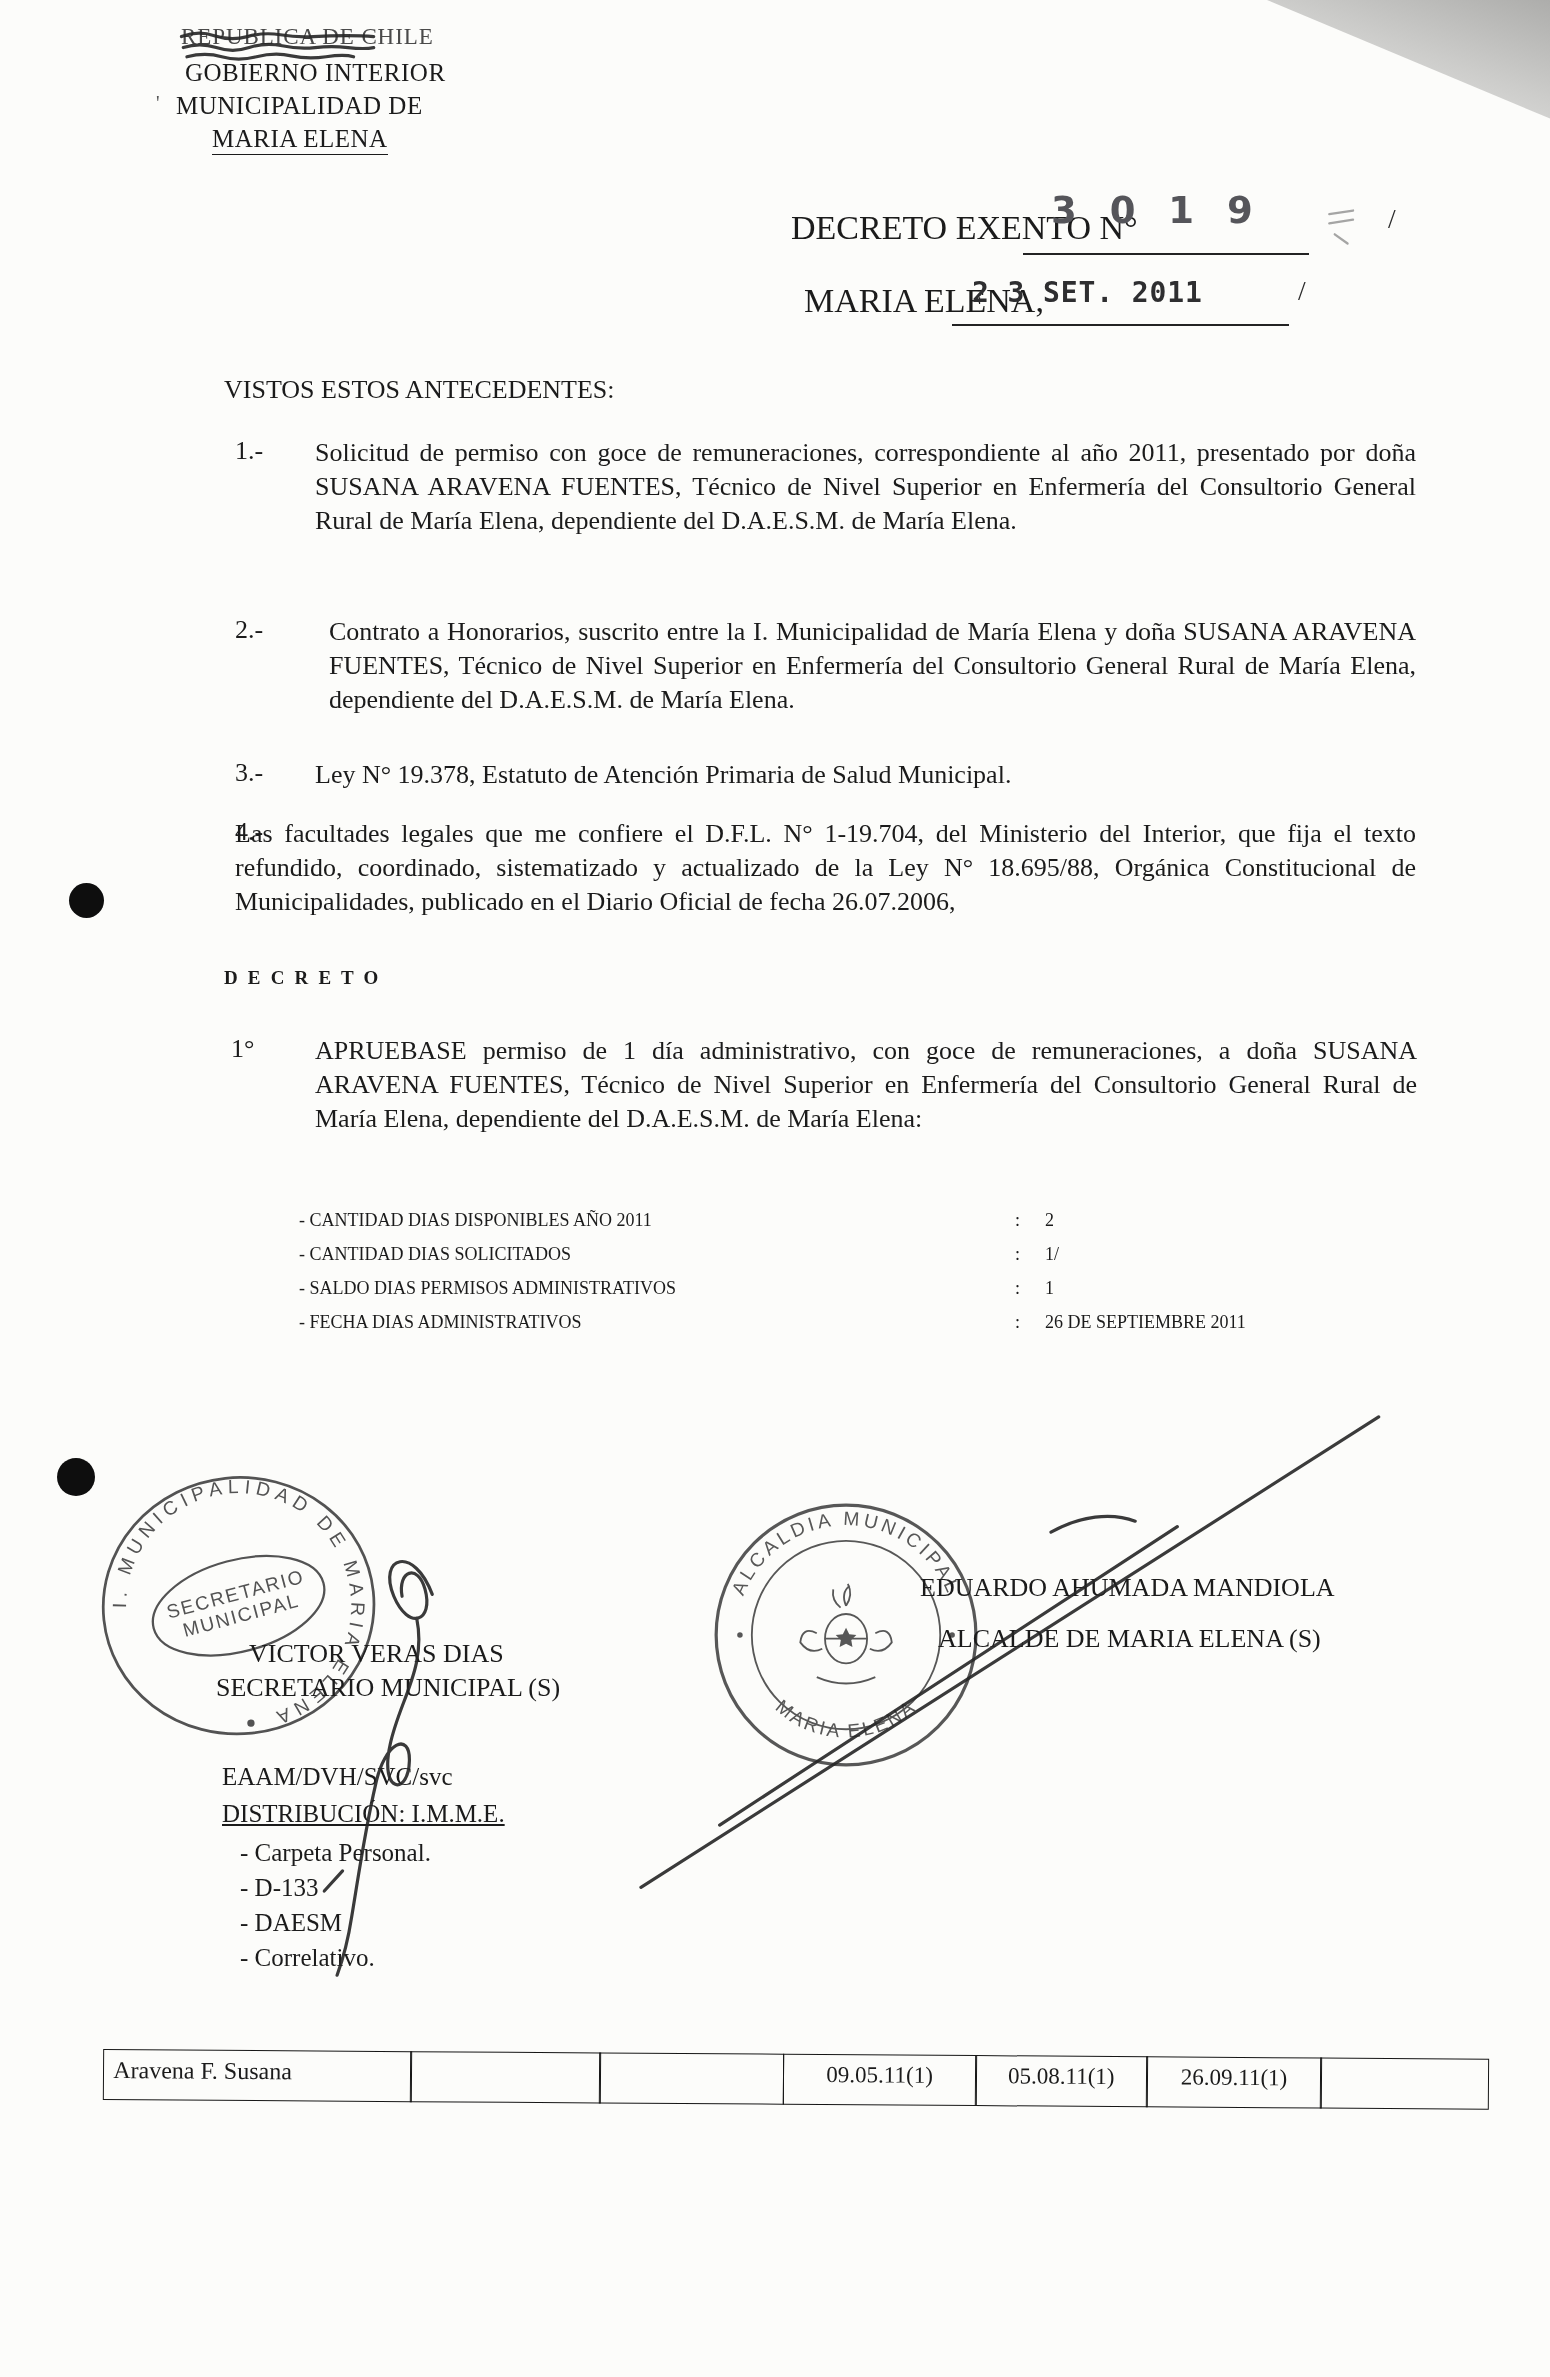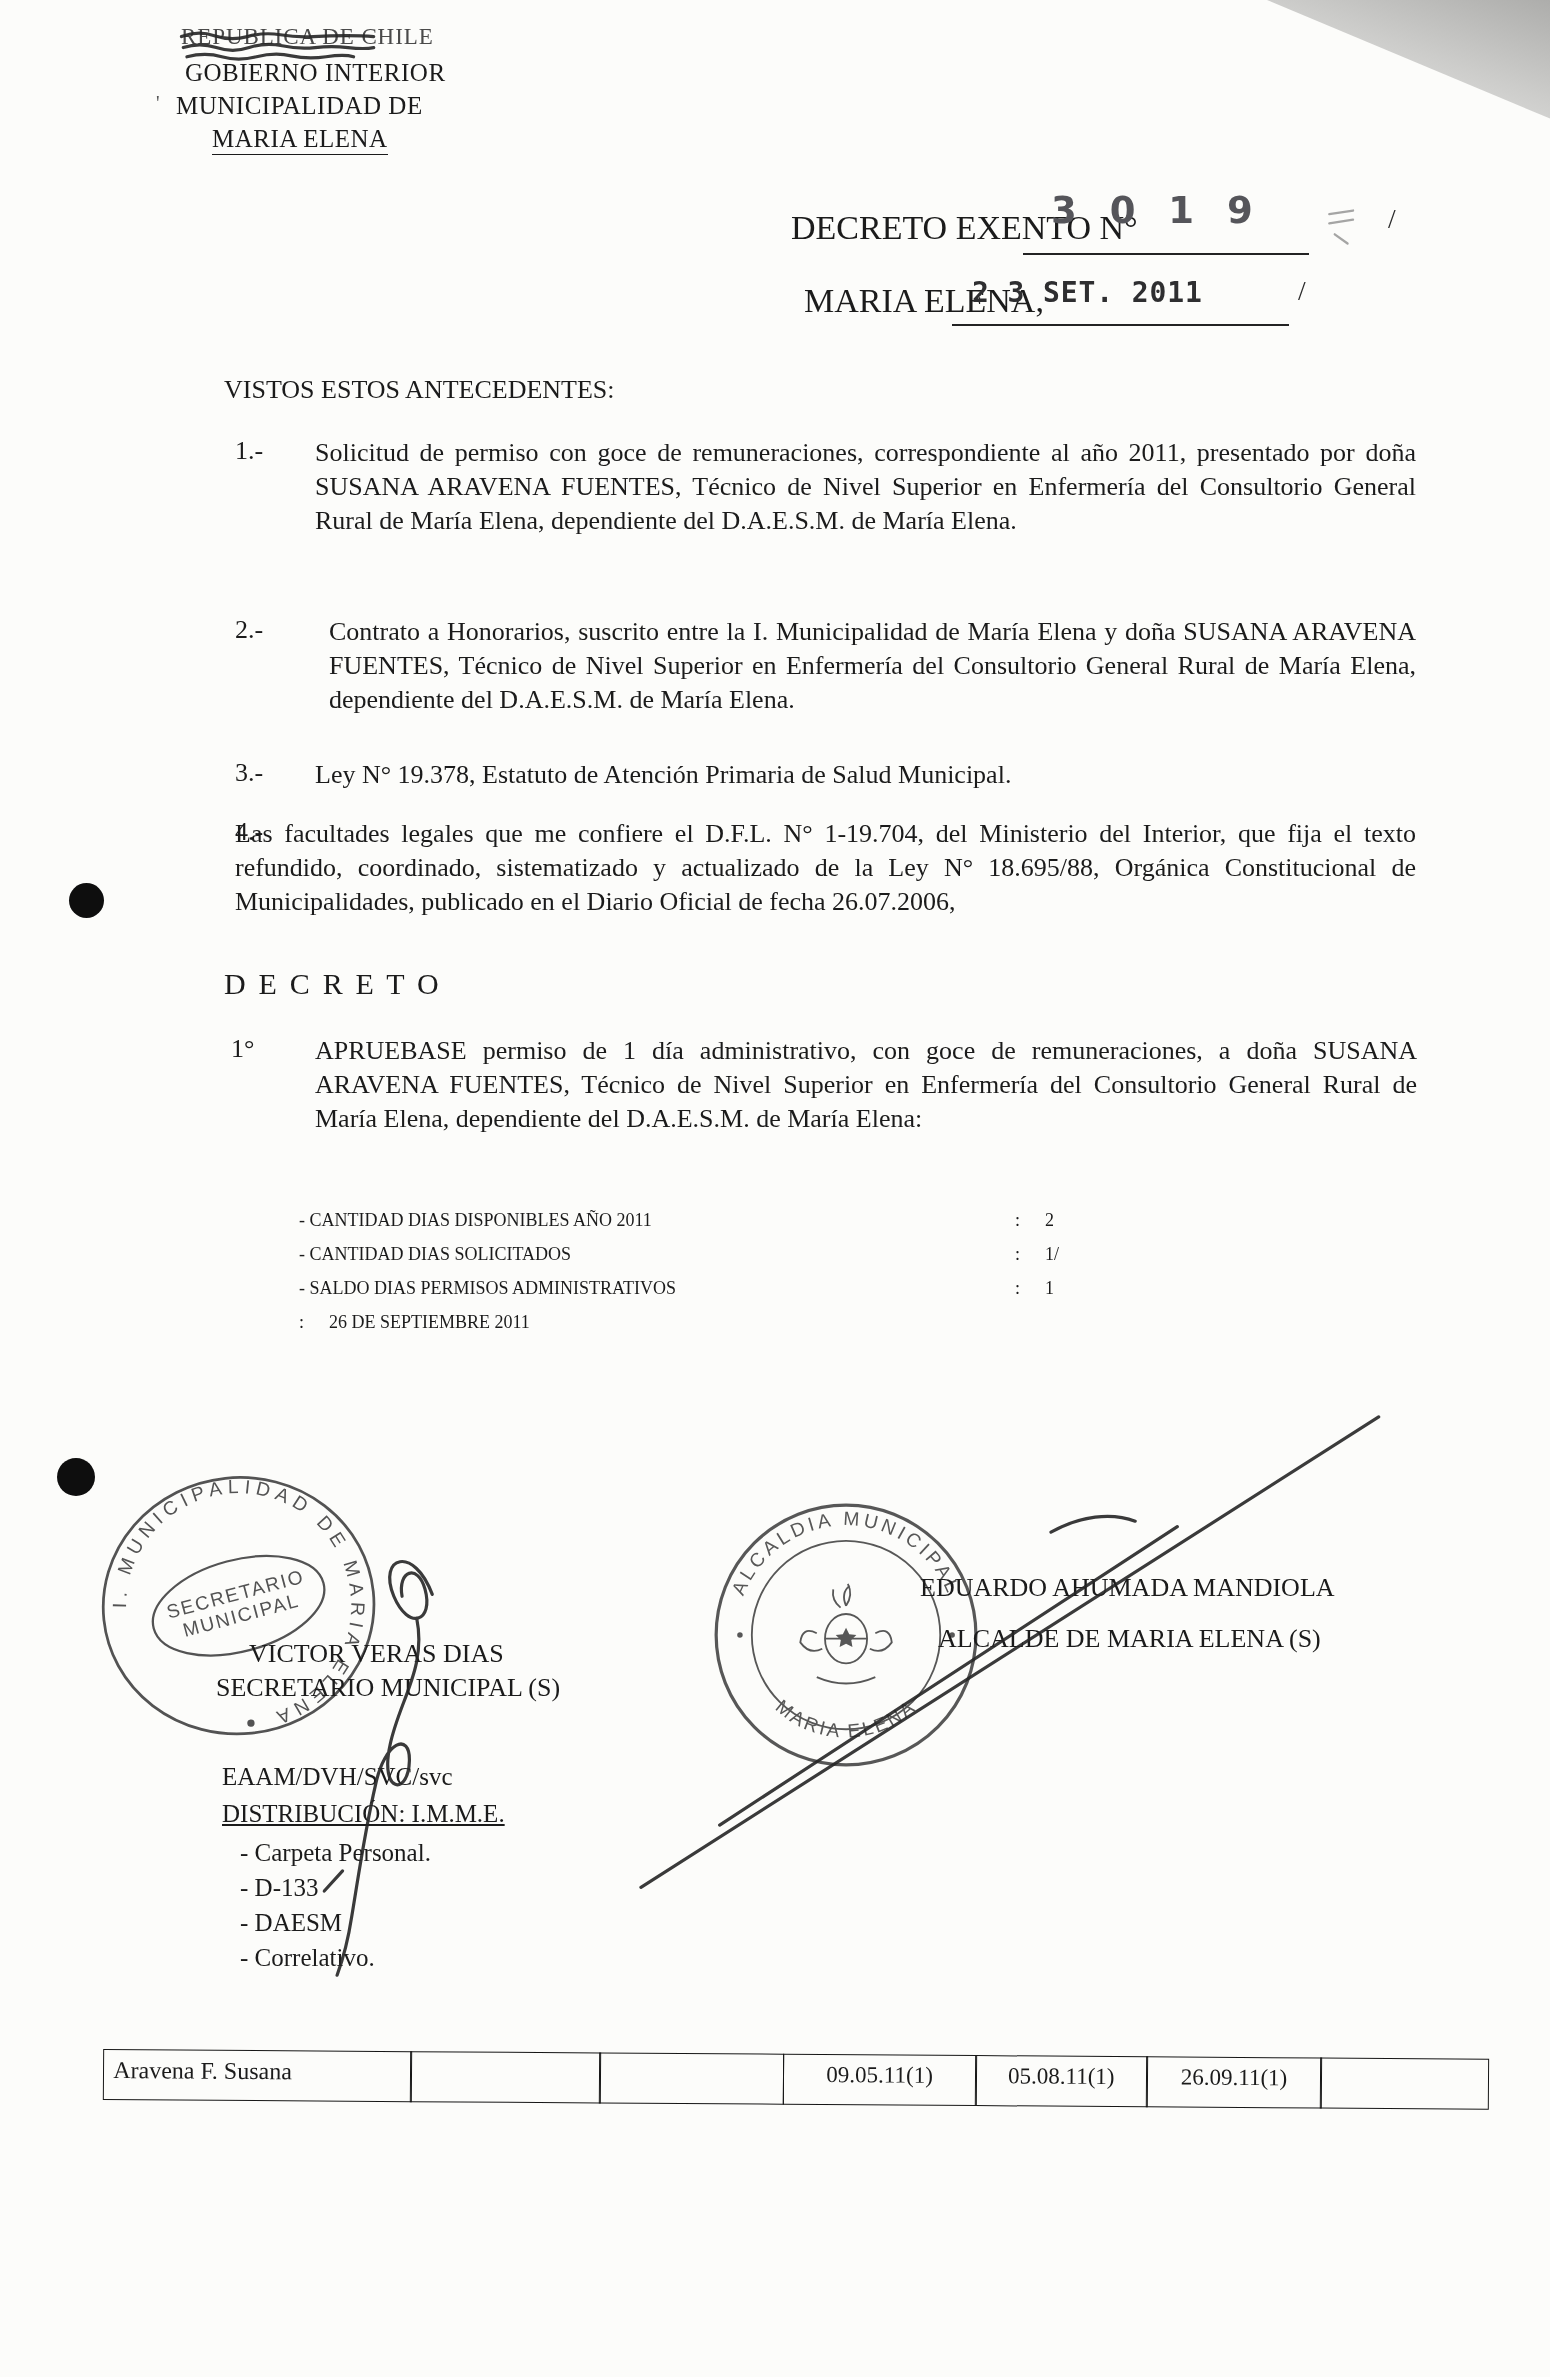--- a/index.html
+++ b/index.html
@@ -14,21 +14,21 @@
   .label-serif{font-size:34px;white-space:nowrap}
   .stampnum{font-family:"DejaVu Sans",sans-serif;font-weight:700;font-size:37px;
             letter-spacing:10px;color:#55555a;white-space:nowrap}
   .datestamp{font-family:"DejaVu Sans Mono",monospace;font-weight:700;font-size:28px;
              letter-spacing:0.9px;color:#2e2e30;white-space:nowrap}
   .uline{position:absolute;background:#232323;height:1.8px}
   .slash{font-size:27.5px;color:#2a2a2a}
   .section-title{font-size:26px;font-weight:400;white-space:nowrap}
   .num{font-size:26px}
   .para{font-size:26px;line-height:34px;text-align:justify;text-align-last:left}
-  .dtitle{font-size:30px;font-weight:400;letter-spacing:2.7px;white-space:nowrap}
+  .dtitle{font-size:19px;font-weight:700;letter-spacing:2.7px;white-space:nowrap}
   .drow{left:299px;display:flex;font-size:18px;white-space:nowrap}
   .dlabel{width:716px}
   .dsep{width:30px}
   .nameline{font-size:26px;white-space:nowrap}
   .footline{font-size:25px;white-space:nowrap}
   .footline.u{text-decoration:underline}
   .ttable{left:103px;top:2049px;display:flex;transform:rotate(.4deg);
           transform-origin:0 50%;font-size:24px}
   .tcell{border:1.8px solid #161616;height:51px;padding:7.3px 9.2px 0;margin-left:-1.8px;
          overflow:hidden;white-space:nowrap}
@@ -109,20 +109,21 @@
     <span class="dlabel">- CANTIDAD DIAS SOLICITADOS</span>
       <span class="dsep">:</span>
       <span class="dval">1/</span>
   </div>
   <div class="abs drow" style="top:1278px">
     <span class="dlabel">- SALDO DIAS PERMISOS ADMINISTRATIVOS</span>
       <span class="dsep">:</span>
       <span class="dval">1</span>
   </div>
   <div class="abs drow" style="top:1312px">
+    <span class="dlabel">- FECHA DIAS ADMINISTRATIVOS</span>
       <span class="dsep">:</span>
       <span class="dval">26 DE SEPTIEMBRE 2011</span>
   </div>
 
 
   <div class="abs stamp-left">
     <svg width="302" height="293" viewBox="0 0 330 320">
       <defs>
         <path id="lring" d="M 165,158 m -123,0 a 123,123 0 1,1 246,0 a 123,123 0 1,1 -246,0"></path>
       </defs>

